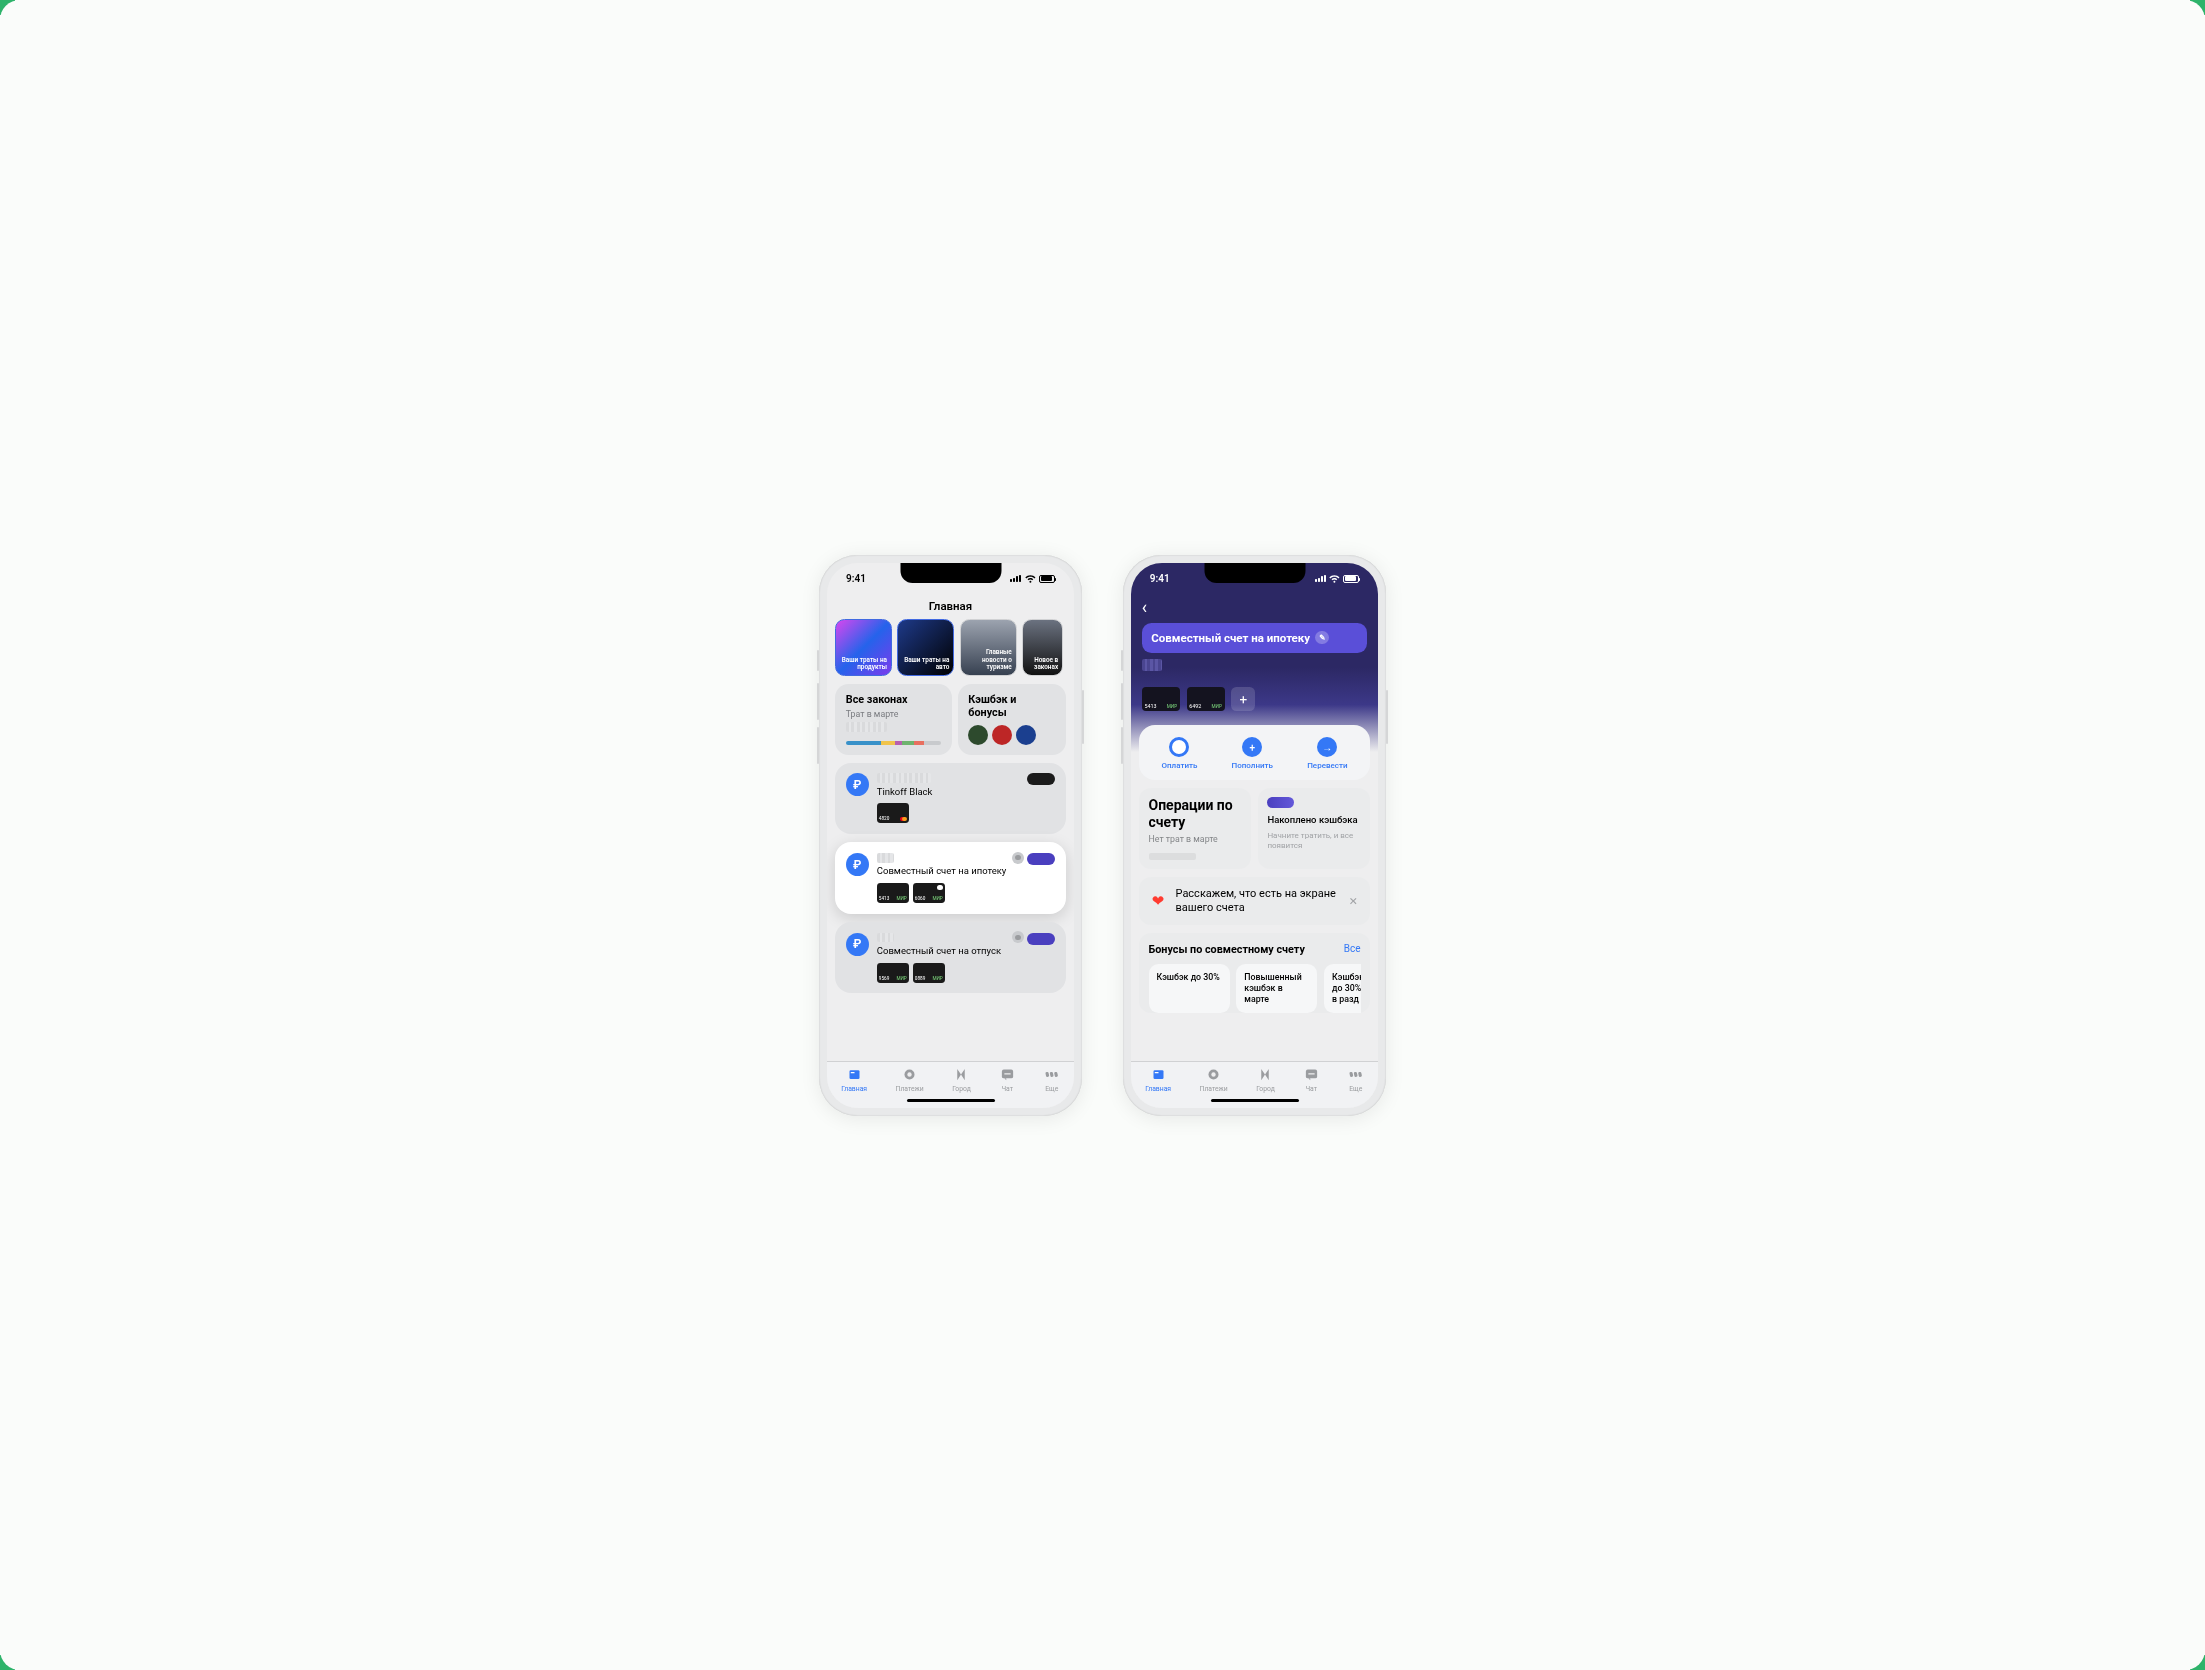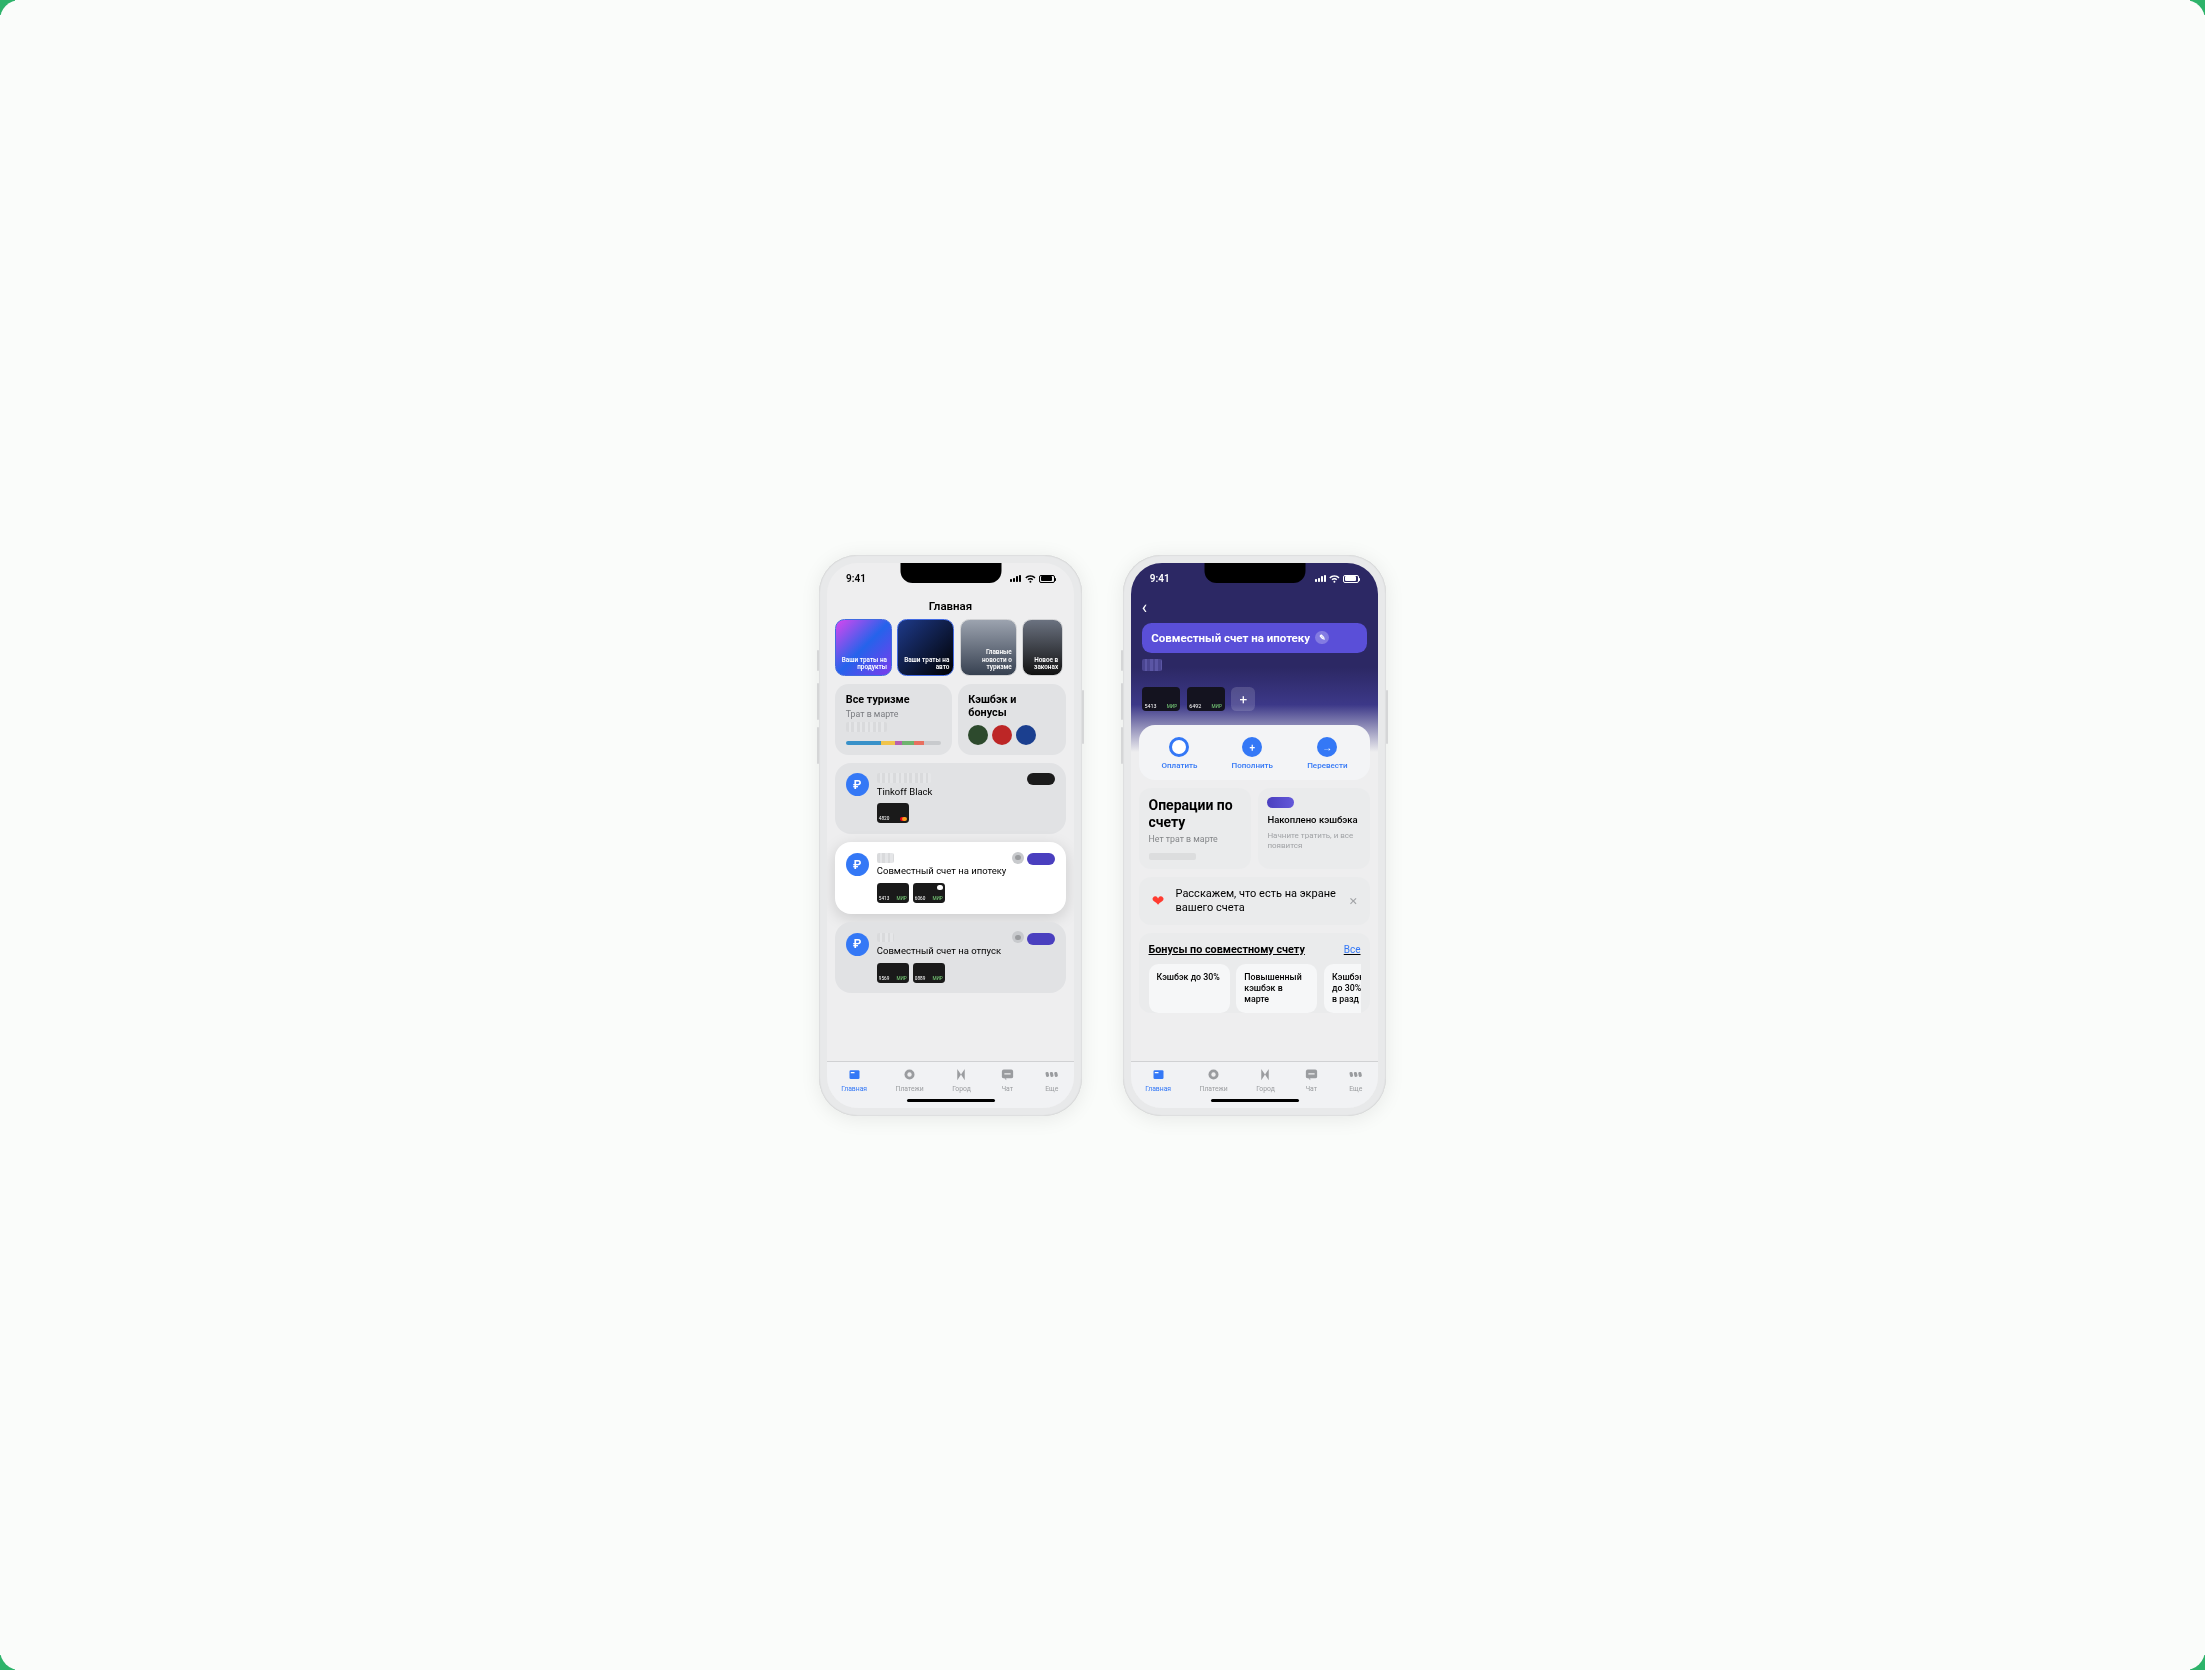--- a/index.html
+++ b/index.html
@@ -144,21 +144,21 @@
 .mini .sub3 { font-size:8px; color:#a0a2a5; margin-top:6px; line-height:1.3; }
 .blur-pill { width:27px; height:10.8px; border-radius:5.4px; background:linear-gradient(90deg,#4a3fbf,#6358d9); filter:blur(0.3px); margin-bottom:5.4px; }
 .blur-line { width:47px; height:6.8px; border-radius:2px; margin-top:9.5px; background:#dcddde; }
 
 .tip { margin:0 8px 8px; background:#eaebec; border-radius:12px; padding:9.5px; display:flex; align-items:center; gap:8px; position:relative; }
 .heart { width:19px; height:19px; display:flex; align-items:center; justify-content:center; color:#ff3b30; font-size:15px; }
 .tip-text { flex:1; font-size:11px; color:#000; line-height:1.3; }
 .tip-x { color:#a0a2a5; font-size:10.8px; padding:2.7px; }
 
 .bonuses { margin:0 8px; background:#eaebec; border-radius:12px; padding:9.5px 9.5px 0; }
-.bonuses-hdr { display:flex; justify-content:space-between; align-items:center; margin-bottom:8px;text-decoration:underline; }
+.bonuses-hdr { display:flex; justify-content:space-between; align-items:flex-start; margin-bottom:8px; }
 .bonuses-hdr h4 { font-size:10.8px; font-weight:700; }
 .all-link { color:#3478f6; font-size:10px; }
 .bonus-row { display:flex; gap:6.8px; overflow:hidden; }
 .bonus { flex:0 0 81px; background:#f6f7f8; border-radius:9.5px; padding:8px; font-size:8.8px; font-weight:500; line-height:1.3; color:#000; height:49px; }
 .bonus.last { flex:0 0 41px; }
 </style>
 </head>
 <body>
 
 <div class="corner tl"></div>
@@ -199,21 +199,21 @@
         <div class="story">
             <span>Главные новости о туризме</span>
           </div>
         <div class="story">
             <span>Новое в законах</span>
           </div>
       </div>
 
       <div class="row2">
         <div class="panel ops">
-          <h3>Все туризме</h3>
+          <h3>Все законах</h3>
           <div class="sub">Трат в марте</div>
           <div class="blur-box"></div>
           <div class="bar">
               <span></span>
               <span></span>
               <span></span>
               <span></span>
               <span></span>
               <span></span>
             </div>

